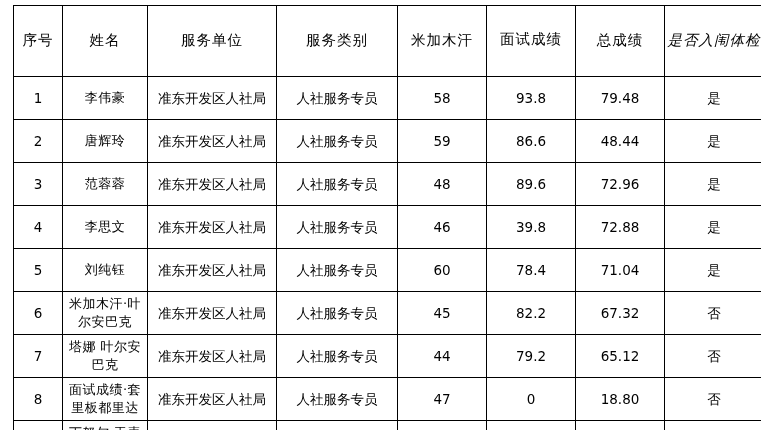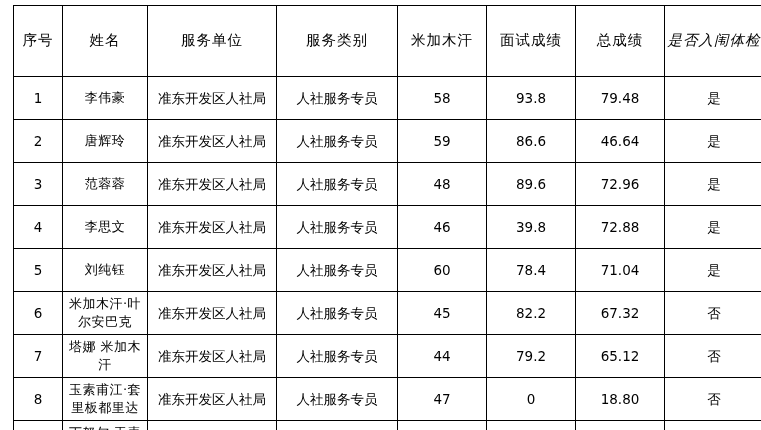--- a/index.html
+++ b/index.html
@@ -54,21 +54,21 @@
   }
   tbody td.num-cell,
   tbody td.score-cell {
     font-size: 13.5px;
   }
   .col-seq    { width: 48px; }
   .col-name   { width: 84px; }
   .col-unit   { width: 128px; }
   .col-type   { width: 120px; }
   .col-written{ width: 88px; }
-  .col-oral   { width: 88px; }
+  .col-oral   { width: 88px; font-family: Liberation Mono, monospace; }
   .col-total  { width: 88px; }
   .col-pass   { width: 98px; }
   .col-remark { width: 68px; }
   .hdr-two-line { line-height: 1.5; font-style: italic; }
 </style>
 </head>
 <body>
 
 <div id="sheet">
   <table class="score-table">
@@ -97,21 +97,21 @@
           <td class="">是</td>
           <td class=""></td>
         </tr>
         <tr>
           <td class="num-cell">2</td>
           <td class="name-cell">唐辉玲</td>
           <td class="">准东开发区人社局</td>
           <td class="">人社服务专员</td>
           <td class="score-cell">59</td>
           <td class="score-cell">86.6</td>
-          <td class="score-cell">46.64</td>
+          <td class="score-cell">48.44</td>
           <td class="">是</td>
           <td class=""></td>
         </tr>
         <tr>
           <td class="num-cell">3</td>
           <td class="name-cell">范蓉蓉</td>
           <td class="">准东开发区人社局</td>
           <td class="">人社服务专员</td>
           <td class="score-cell">48</td>
           <td class="score-cell">89.6</td>
@@ -147,32 +147,32 @@
           <td class="">准东开发区人社局</td>
           <td class="">人社服务专员</td>
           <td class="score-cell">45</td>
           <td class="score-cell">82.2</td>
           <td class="score-cell">67.32</td>
           <td class="">否</td>
           <td class=""></td>
         </tr>
         <tr>
           <td class="num-cell">7</td>
-          <td class="name-cell">塔娜 米加木汗</td>
+          <td class="name-cell">塔娜 叶尔安巴克</td>
           <td class="">准东开发区人社局</td>
           <td class="">人社服务专员</td>
           <td class="score-cell">44</td>
           <td class="score-cell">79.2</td>
           <td class="score-cell">65.12</td>
           <td class="">否</td>
           <td class=""></td>
         </tr>
         <tr>
           <td class="num-cell">8</td>
-          <td class="name-cell">玉素甫江·套里板都里达</td>
+          <td class="name-cell">面试成绩·套里板都里达</td>
           <td class="">准东开发区人社局</td>
           <td class="">人社服务专员</td>
           <td class="score-cell">47</td>
           <td class="score-cell">0</td>
           <td class="score-cell">18.80</td>
           <td class="">否</td>
           <td class=""></td>
         </tr>
         <tr>
           <td class="num-cell">9</td>

